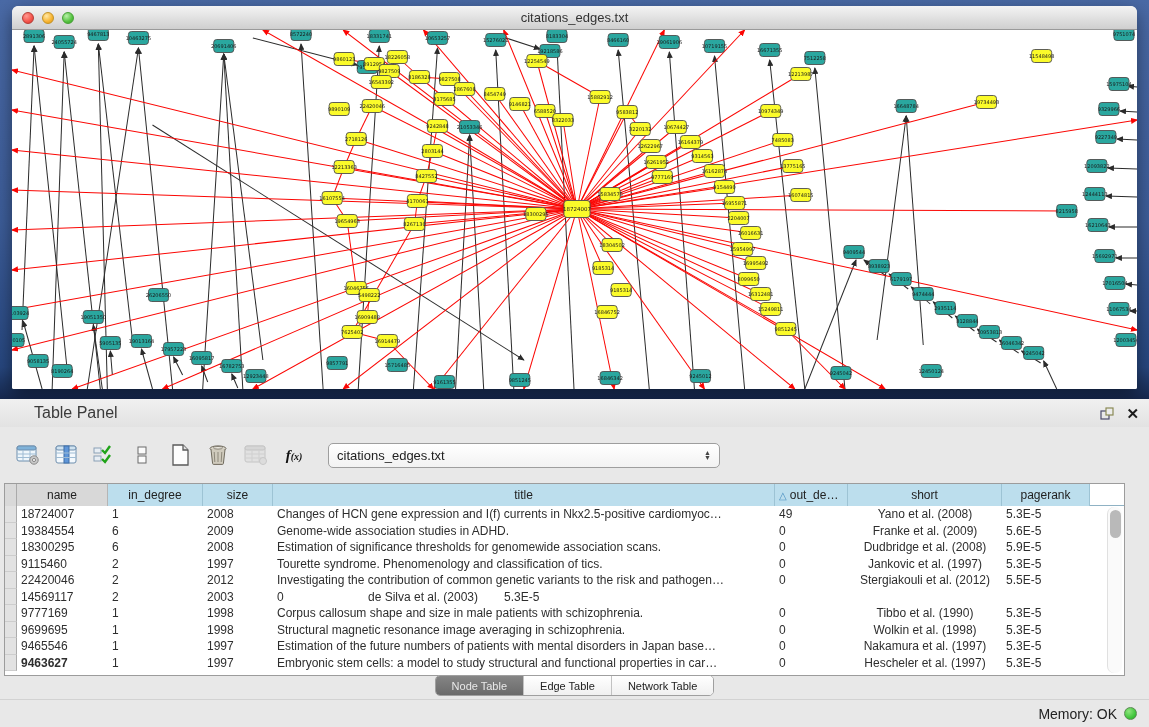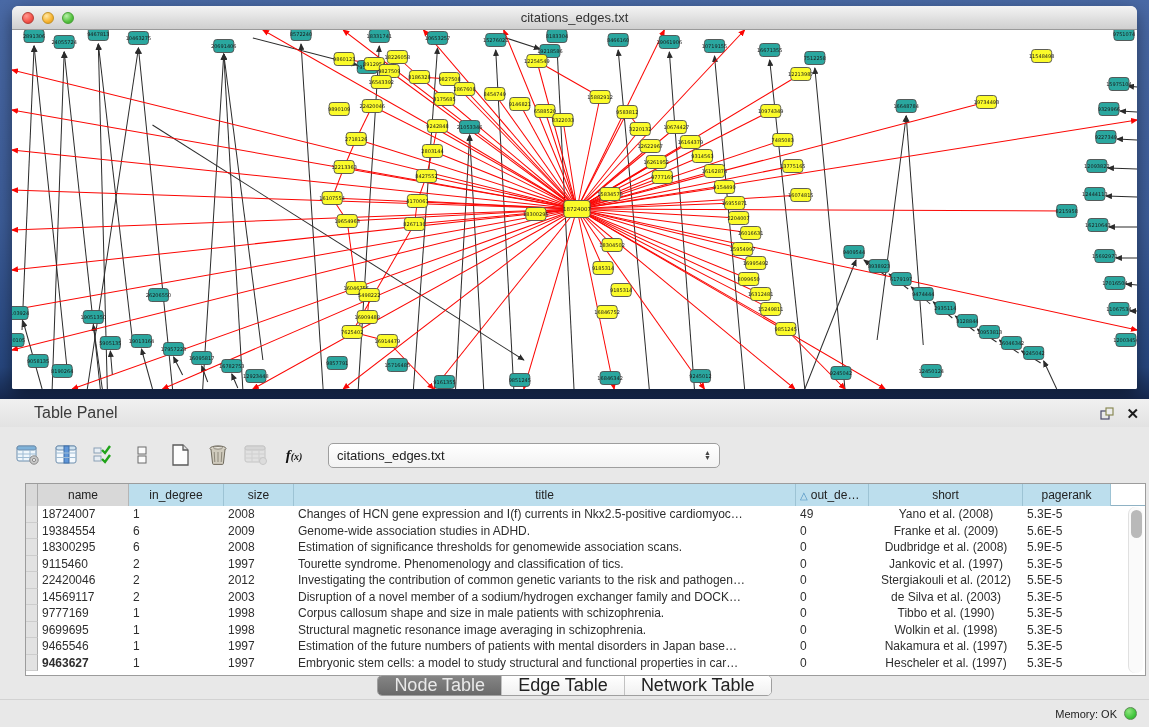--- a/index.html
+++ b/index.html
@@ -34,48 +34,48 @@
 
   .toolbar { position:absolute; top:36px; left:14px; height:40px; display:flex; align-items:center; gap:10px;text-align:center; }
   .tb-btn { width:28px; height:26px; display:flex; align-items:center; justify-content:center; }
   .tb-btn.disabled { opacity:.45; }
   .fx { font-family:"Liberation Serif", serif; font-style:italic; font-size:15px; color:#111; font-weight:bold; }
   .fx small { font-size:10px; }
   .dropdown { margin-left:10px; width:392px; height:25px; background:linear-gradient(180deg,#ffffff,#f2f2f2);
     border:1px solid #9e9e9e; border-radius:5px; display:flex; align-items:center; padding:0 8px; font-size:13px; color:#222; }
   .dd-arrows { margin-left:auto; display:flex; flex-direction:column; line-height:5px; font-size:7px; color:#444; }
 
-  .table-wrap { position:absolute; top:84px; left:25px; width:1121px; height:193px;
+  .table-wrap { position:absolute; top:84px; left:4px; width:1121px; height:193px;
     background:#fff; border:1px solid #9c9c9c; }
   .thead { display:flex; height:22px; border-bottom:1px solid #8fb2c4; }
   .th { height:22px; background:#bcdeed; border-right:1px solid #9dc3d4; font-size:12px; color:#222;
     display:flex; align-items:center; justify-content:center; overflow:hidden; white-space:nowrap; }
   .th.gutter { background:#d9d9d9; border-right:1px solid #aaa; }
   .th.grey { background:#d8d8d8; border-right:1px solid #b5b5b5; }
   .th.left { justify-content:flex-start; padding-left:4px; }
   .sort-tri { color:#4a8fc0; font-size:10px; margin-right:3px; }
   .tbody { position:relative; }
   .tr { display:flex; height:16.5px; background:#fff; }
   .td { font-size:12px; color:#2e2e2e; line-height:16.5px; overflow:hidden; white-space:nowrap; padding-left:4px; }
   .td.center { text-align:center; padding-left:0; }
   .td.gutter { background:#e2e2e2; border-right:1px solid #ababab; border-bottom:1px solid #cdcdcd; padding:0; }
   .vscroll { position:absolute; top:23px; right:2px; width:15px; height:166px; background:#fafafa;
     border-left:1px solid #e0e0e0; border-radius:7px; }
   .vscroll .thumb { position:absolute; top:3px; left:2px; width:11px; height:28px; background:#b9b9b9; border-radius:6px; }
 
   .tabbar { position:absolute; bottom:31px; left:0; right:0; display:flex; justify-content:center; }
   .seg { display:flex; border:1px solid #9f9f9f; border-radius:5px; overflow:hidden; height:21px;
     background:#fff; box-shadow:inset 0 1px 0 rgba(255,255,255,.6); }
-  .seg .tab { font-size:18px; color:#222; padding:0 16px; display:flex; align-items:center; border-right:1px solid #c2c2c2; background:linear-gradient(180deg,#ffffff,#f0f0f0); }
+  .seg .tab { font-size:11px; color:#222; padding:0 16px; display:flex; align-items:center; border-right:1px solid #c2c2c2; background:linear-gradient(180deg,#ffffff,#f0f0f0); }
   .seg .tab:last-child { border-right:none; }
   .seg .tab.sel { background:linear-gradient(180deg,#858585,#6a6a6a); color:#e9e9e9; }
 
   .statusbar { position:absolute; bottom:0; left:0; right:0; height:28px; display:flex; align-items:center;
     justify-content:flex-end; padding-right:12px; gap:7px; border-top:1px solid #d2d2d2; }
-  .mem-label { font-size:11px; color:#222; }
+  .mem-label { font-size:14px; color:#222; }
   .mem-dot { width:13px; height:13px; border-radius:50%; border:1px solid #5a8a52;
     background:radial-gradient(circle at 35% 30%, #8fe57e, #3ec43a 65%, #2e9e2c); }
 </style>
 </head>
 <body>
 
 <div class="screen">
 
   <div class="desktop">
     <div class="mac-window">
@@ -668,21 +668,20 @@
             <div class="td" style="width: 502px;">Investigating the contribution of common genetic variants to the risk and pathogen…</div>
             <div class="td" style="width: 73px;">0</div>
             <div class="td center" style="width: 154px;">Stergiakouli et al. (2012)</div>
             <div class="td" style="width: 88px;">5.5E-5</div>
           </div>
           <div class="tr">
             <div class="td gutter" style="width: 12px;"></div>
             <div class="td" style="width: 91px;">14569117</div>
             <div class="td" style="width: 95px;">2</div>
             <div class="td" style="width: 70px;">2003</div>
-            <div class="td" style="width: 502px;">Disruption of a novel member of a sodium/hydrogen exchanger family and DOCK…</div>
             <div class="td" style="width: 73px;">0</div>
             <div class="td center" style="width: 154px;">de Silva et al. (2003)</div>
             <div class="td" style="width: 88px;">5.3E-5</div>
           </div>
           <div class="tr">
             <div class="td gutter" style="width: 12px;"></div>
             <div class="td" style="width: 91px;">9777169</div>
             <div class="td" style="width: 95px;">1</div>
             <div class="td" style="width: 70px;">1998</div>
             <div class="td" style="width: 502px;">Corpus callosum shape and size in male patients with schizophrenia.</div>

